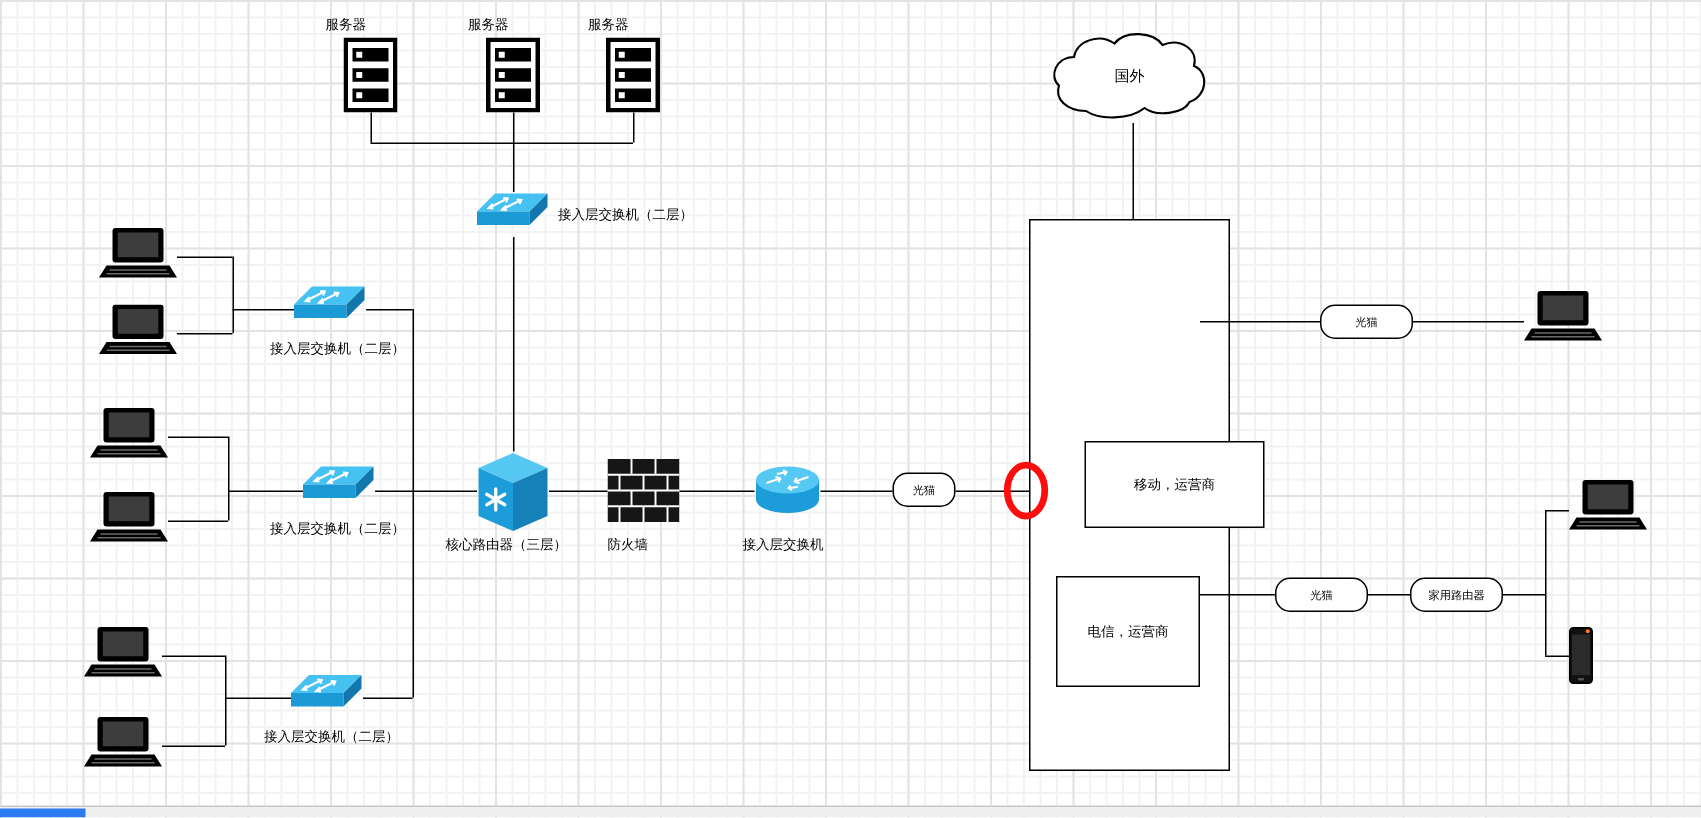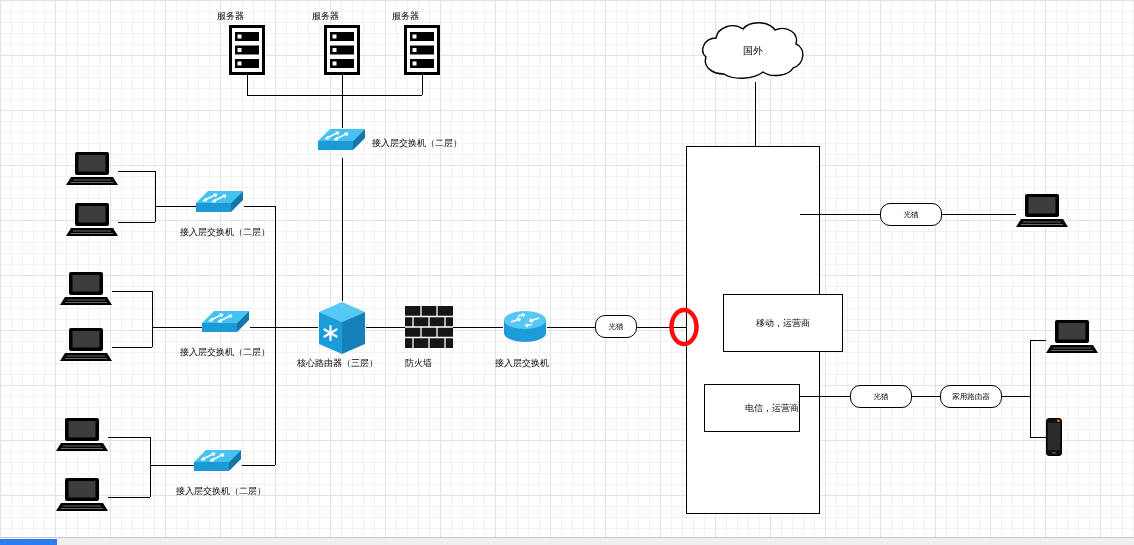--- a/index.html
+++ b/index.html
@@ -300,21 +300,21 @@
   <div class="box tiny" style="left:850px;top:385px;width:62px;height:23px;">
     <span>光猫</span>
   </div>
   <div class="box tiny" style="left:940px;top:385px;width:62px;height:23px;">
     <span>家用路由器</span>
   </div>
 
   <div class="box" style="left:723px;top:294px;width:120px;height:58px;align-items:center;">
     <span>移动，运营商</span>
   </div>
-  <div class="box" style="left:704px;top:384px;width:96px;height:48px;justify-content:flex-end;">
+  <div class="box" style="left:704px;top:384px;width:96px;height:74px;">
     <span>电信，运营商</span>
   </div>
 
   <div class="node" style="left:697px;top:20px;">
     <svg width="112" height="62" viewBox="0 0 112 62">
         <path d="M27,54 C14,54 6,46 9,37 C2,31 7,18 19,18 C21,7 36,2 46,9 C53,0 72,1 78,10 C90,5 102,13 99,24 C109,28 108,44 96,48 C92,56 74,58 66,52 C56,60 36,60 27,54 Z" fill="#fff" stroke="#000" stroke-width="1.4"></path>
       </svg>
   </div>
   <div class="cloudlbl" style="left:697px;top:20px;width:112px;height:62px;">国外</div>
 

